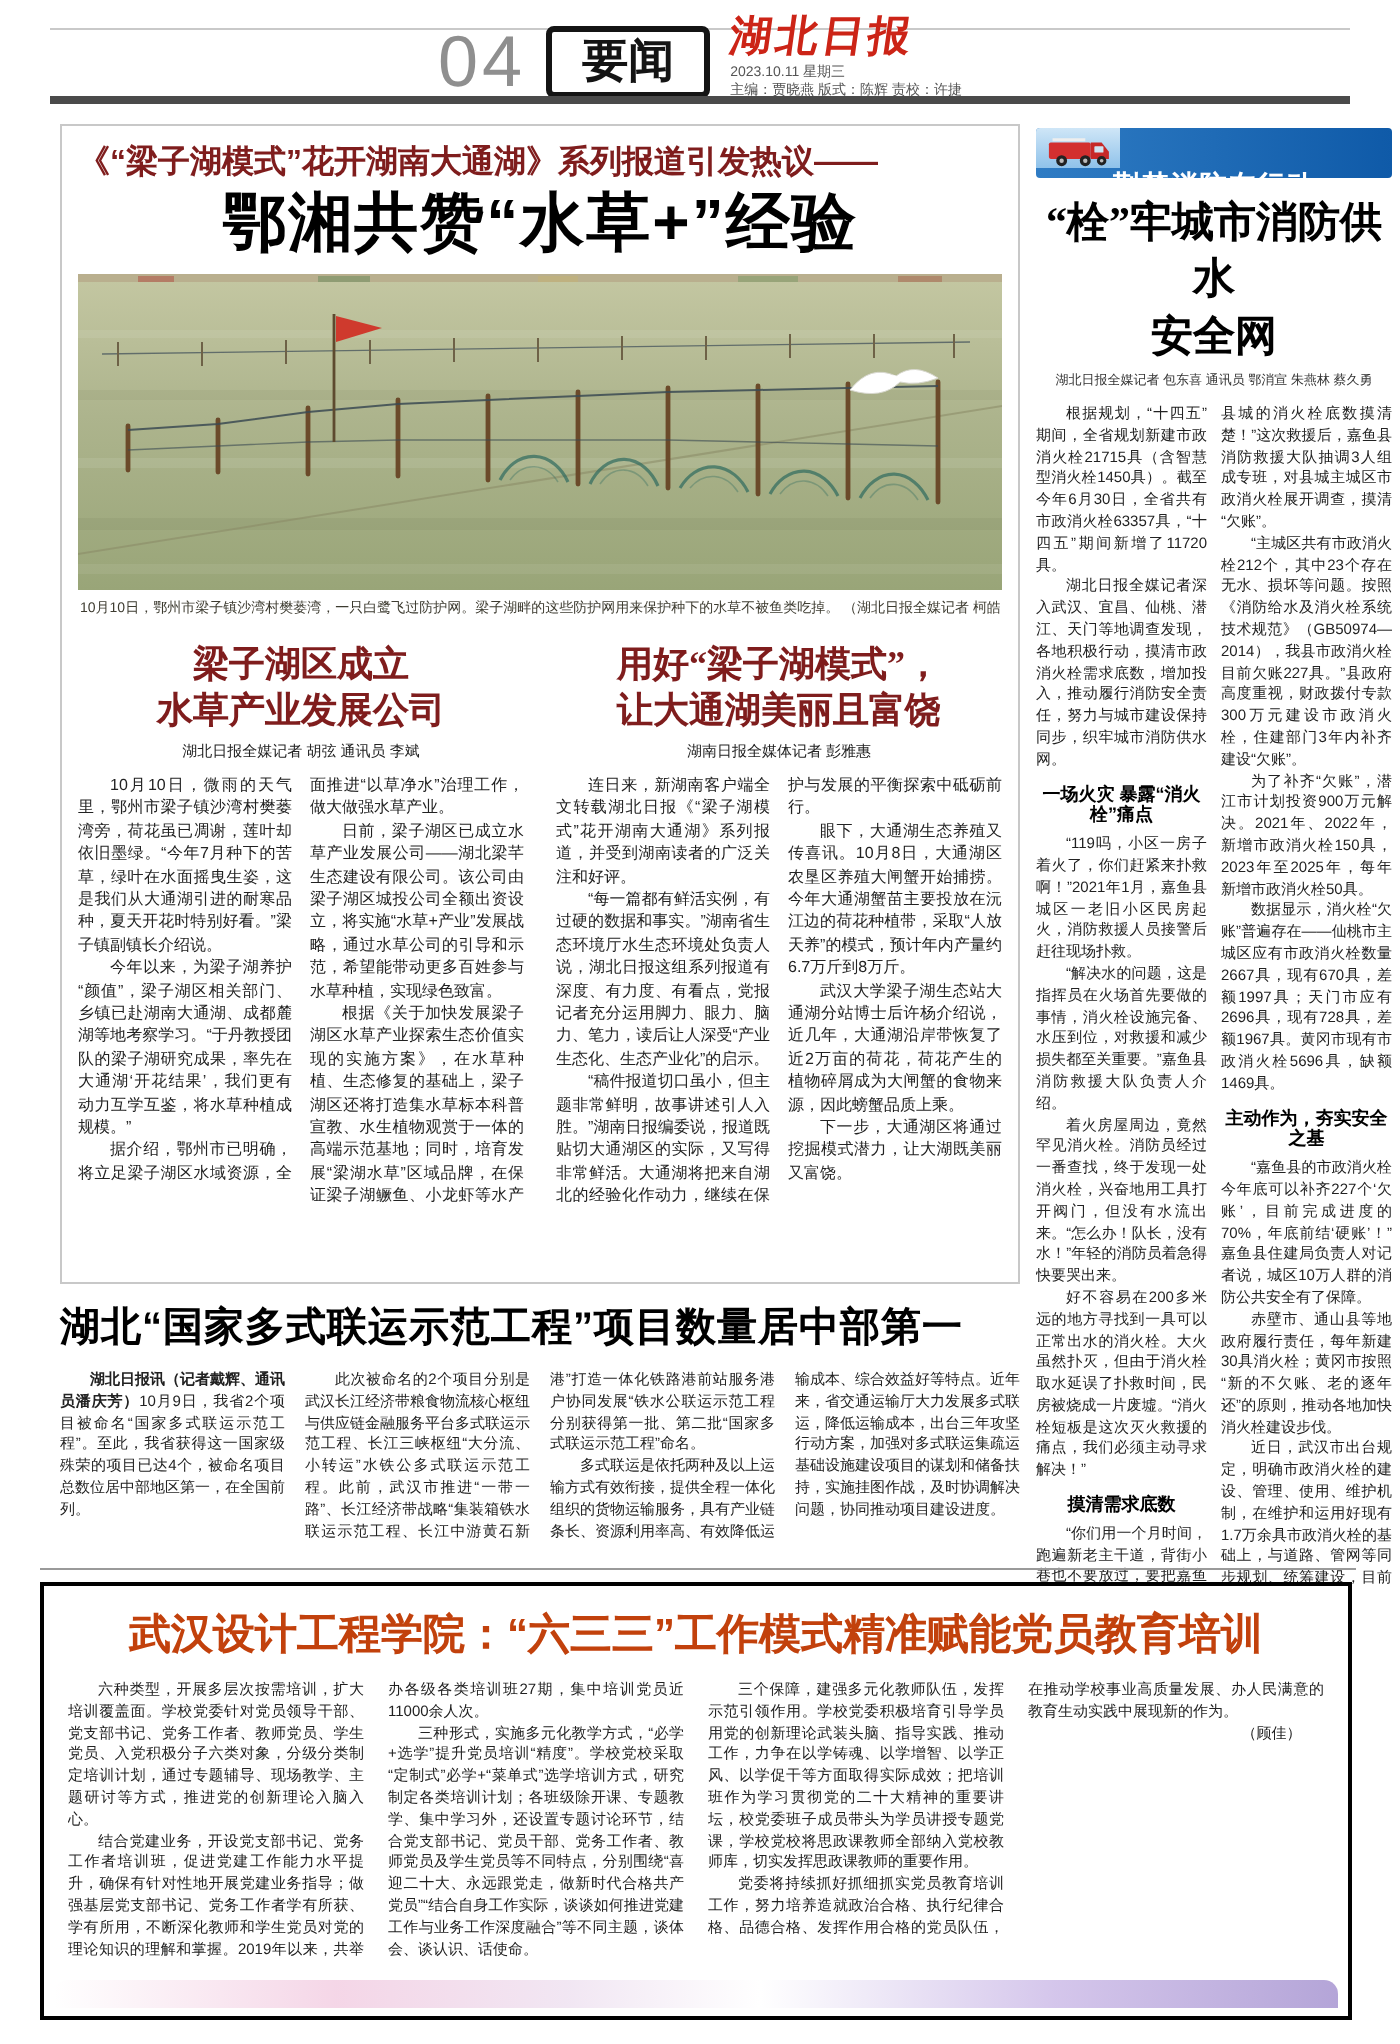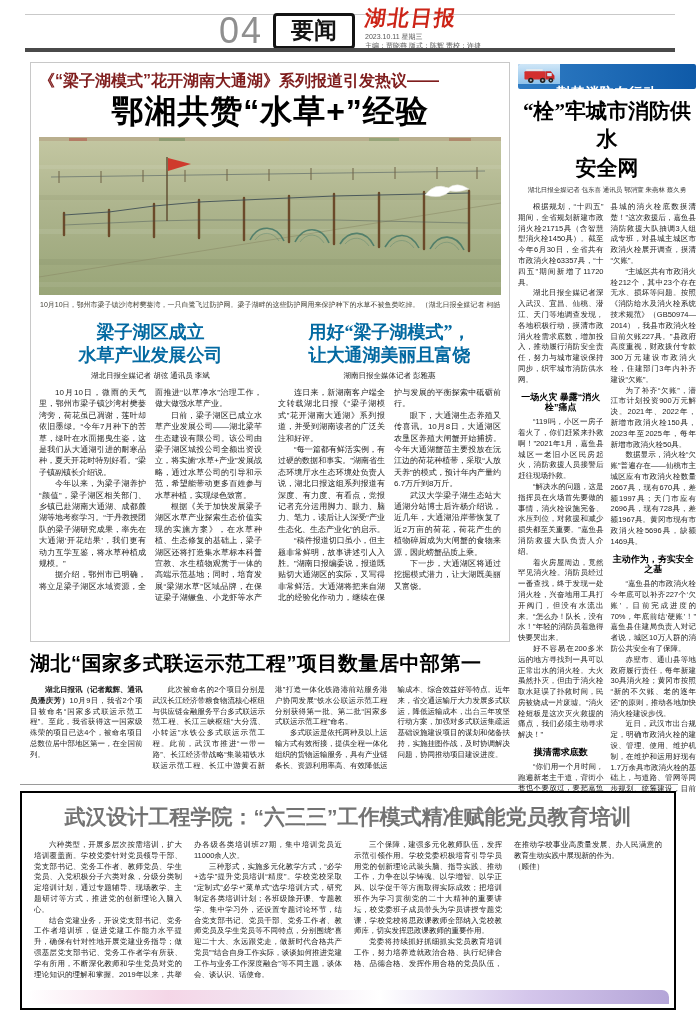--- a/index.html
+++ b/index.html
@@ -19,50 +19,50 @@
   .credits-line{font-size:7px;color:#555;line-height:1.3;}
 
   
   .lake-article{position:absolute;left:30px;top:62px;width:480px;height:580px;border:1px solid #c8c8c8;box-sizing:border-box;padding:5px 8px;}
   .kicker{font-size:16px;font-weight:700;text-align:left;margin:3px 0 2px;color:#7f1d1d;}
   .main-headline{font-size:32px;font-weight:900;text-align:center;line-height:1.12;margin:2px 0 7px;color:#000;letter-spacing:1px;}
   .lake-photo{display:block;width:462px;height:158px;background:#aab185;}
   .photo-caption{font-size:7px;line-height:10px;color:#3d3b30;margin:5px 1px 0;white-space:nowrap;overflow:hidden;}
   .sub-articles{display:flex;gap:16px;margin-top:11px;}
   .sub-article{flex:1;min-width:0;}
-  .sub-headline{font-family:"Liberation Serif",serif;font-size:18px;font-weight:900;text-align:center;line-height:1.28;margin:0 0 4px;color:#0369a1;}
+  .sub-headline{font-family:"Liberation Serif",serif;font-size:18px;font-weight:900;text-align:center;line-height:1.28;margin:0 0 4px;color:#7f1d1d;}
   .sub-headline span{display:block;}
   .byline{font-size:7.5px;text-align:center;color:#222;margin:0 0 6px;}
   .col-body{text-align:justify;color:#222;column-fill:auto;overflow:hidden;}
   .col-body p{margin:0;text-indent:2em;}
   .sub-body{column-count:2;column-gap:9px;height:218px;font-size:8px;line-height:11.4px;}
   .col-subhead{font-size:9px;font-weight:700;text-align:center;margin:6px 0 4px;color:#000;break-inside:avoid;}
   .col-body b{font-weight:700;margin-top:36px;}
-  .col-body p.sign-off{text-indent:0;padding-right:1.5em;}
+  .col-body p.sign-off{text-align:right;text-indent:0;padding-right:1.5em;}
 
   
   .fire-article{position:absolute;left:518px;top:64px;width:178px;height:716px;}
   .fire-banner{display:flex;height:25px;border-radius:2px;overflow:hidden;background:linear-gradient(90deg,#2f7cc4,#0f5aa8);flex-direction:column;}
   .fire-banner .icon-cell{width:42px;background:linear-gradient(180deg,#cfe6f7,#8fc2ea);display:flex;align-items:center;justify-content:center;}
   .fire-banner .label-cell{flex:1;display:flex;align-items:center;justify-content:center;color:#fff;font-size:13.5px;font-weight:900;letter-spacing:1px;}
   .fire-headline{font-family:Liberation Serif, serif;font-size:21px;font-weight:900;text-align:center;line-height:1.35;margin:8px 0 4px;color:#000;}
   .fire-headline span{display:block;}
   .fire-byline{font-size:6.5px;text-align:center;color:#333;margin:0 0 7px;}
   .fire-body{column-count:2;column-gap:7px;height:602px;font-size:7.5px;line-height:10.8px;}
 
   
   .transport-article{position:absolute;left:30px;top:650px;width:480px;height:130px;}
   .transport-headline{font-size:20px;font-weight:900;margin:0 0 8px;color:#000;letter-spacing:.5px;}
   .transport-body{column-count:4;column-gap:10px;height:94px;font-size:7.5px;line-height:10.8px;}
 
   .divider-rule{position:absolute;left:20px;top:784px;width:658px;height:1px;background:#9a9a9a;}
 
   
   .party-box{position:absolute;left:20px;top:791px;width:656px;height:219px;border:2px solid #000;box-sizing:border-box;padding:7px 12px 0;background:#fff;}
-  .party-headline{font-size:21px;font-weight:900;text-align:center;margin:3px 0 9px;color:#737373;}
+  .party-headline{font-size:21px;font-weight:900;text-align:center;margin:3px 0 9px;color:#c2410c;}
   .party-body{column-count:4;column-gap:12px;height:150px;font-size:7.5px;line-height:10.8px;}
   .party-gradient{position:absolute;left:5px;right:5px;bottom:4px;height:14px;border-radius:7px 7px 0 0;
     background:linear-gradient(90deg,#ffffff 0%,#f3cfe3 22%,#efe2f1 40%,#ffffff 55%,#cdbce8 78%,#a795d1 100%);opacity:.85;}
 </style>
 </head>
 <body>
 
 <div class="page">
 
   <header>

